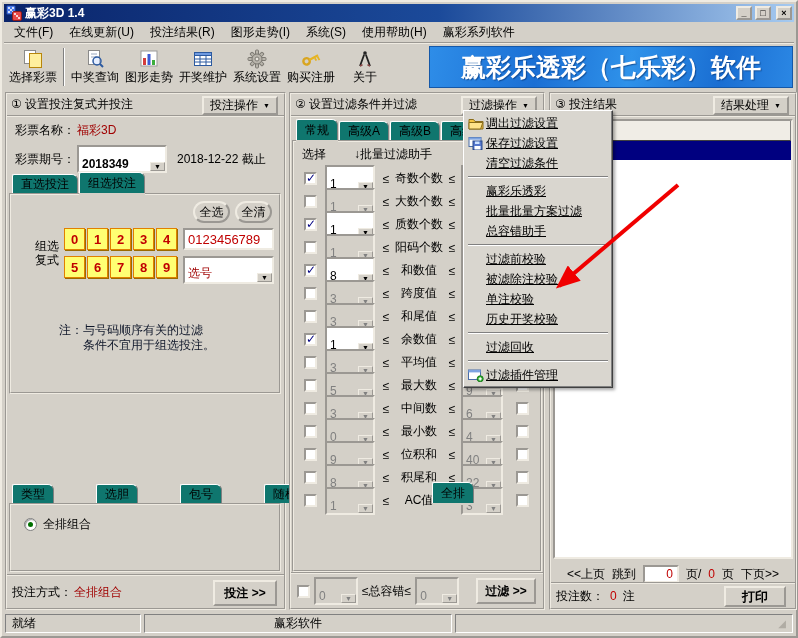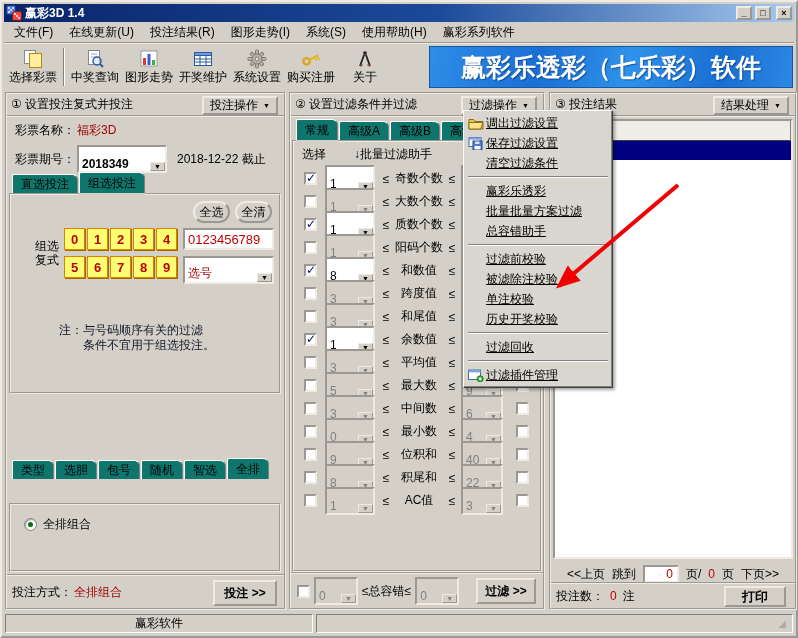--- a/index.html
+++ b/index.html
@@ -297,21 +297,21 @@
         </div>
         <span class="combo pick-combo">
           <span class="combo-val red">选号</span>
           <span class="combo-arrow">▼</span>
         </span>
         <div class="note">
           <div>注：与号码顺序有关的过滤</div>
           <div class="ind">条件不宜用于组选投注。</div>
         </div>
       </div>
-      <div class="tabs" style="top:364px;left:3px;">
+      <div class="tabs" style="top:388px;left:3px;gap:41px;">
           <span class="tab">类型</span>
           <span class="tab">选胆</span>
           <span class="tab">包号</span>
           <span class="tab">随机</span>
           <span class="tab">智选</span>
           <span class="tab active">全排</span>
         </div>
       <div class="tab-page" style="top:409px;left:2px;right:3px;height:69px;">
         <div style="position:absolute;left:13px;top:11px;display:flex;align-items:center;gap:6px;">
           <span class="radio">
@@ -624,20 +624,23 @@
         <span>投注数：</span>
         <span class="crimson">0</span>
         <span>注</span>
         <span class="btn print-btn">打印</span>
       </div>
     </div>
 
   </div>
 
   <div class="statusbar">
+      <div class="sb-cell sb-0">
+        <span>就绪</span>
+      </div>
       <div class="sb-cell sb-1">
         <span>赢彩软件</span>
       </div>
       <div class="sb-cell sb-2">
         <span></span>
         <span>◢</span>
       </div>
     </div>
 </div>
 

